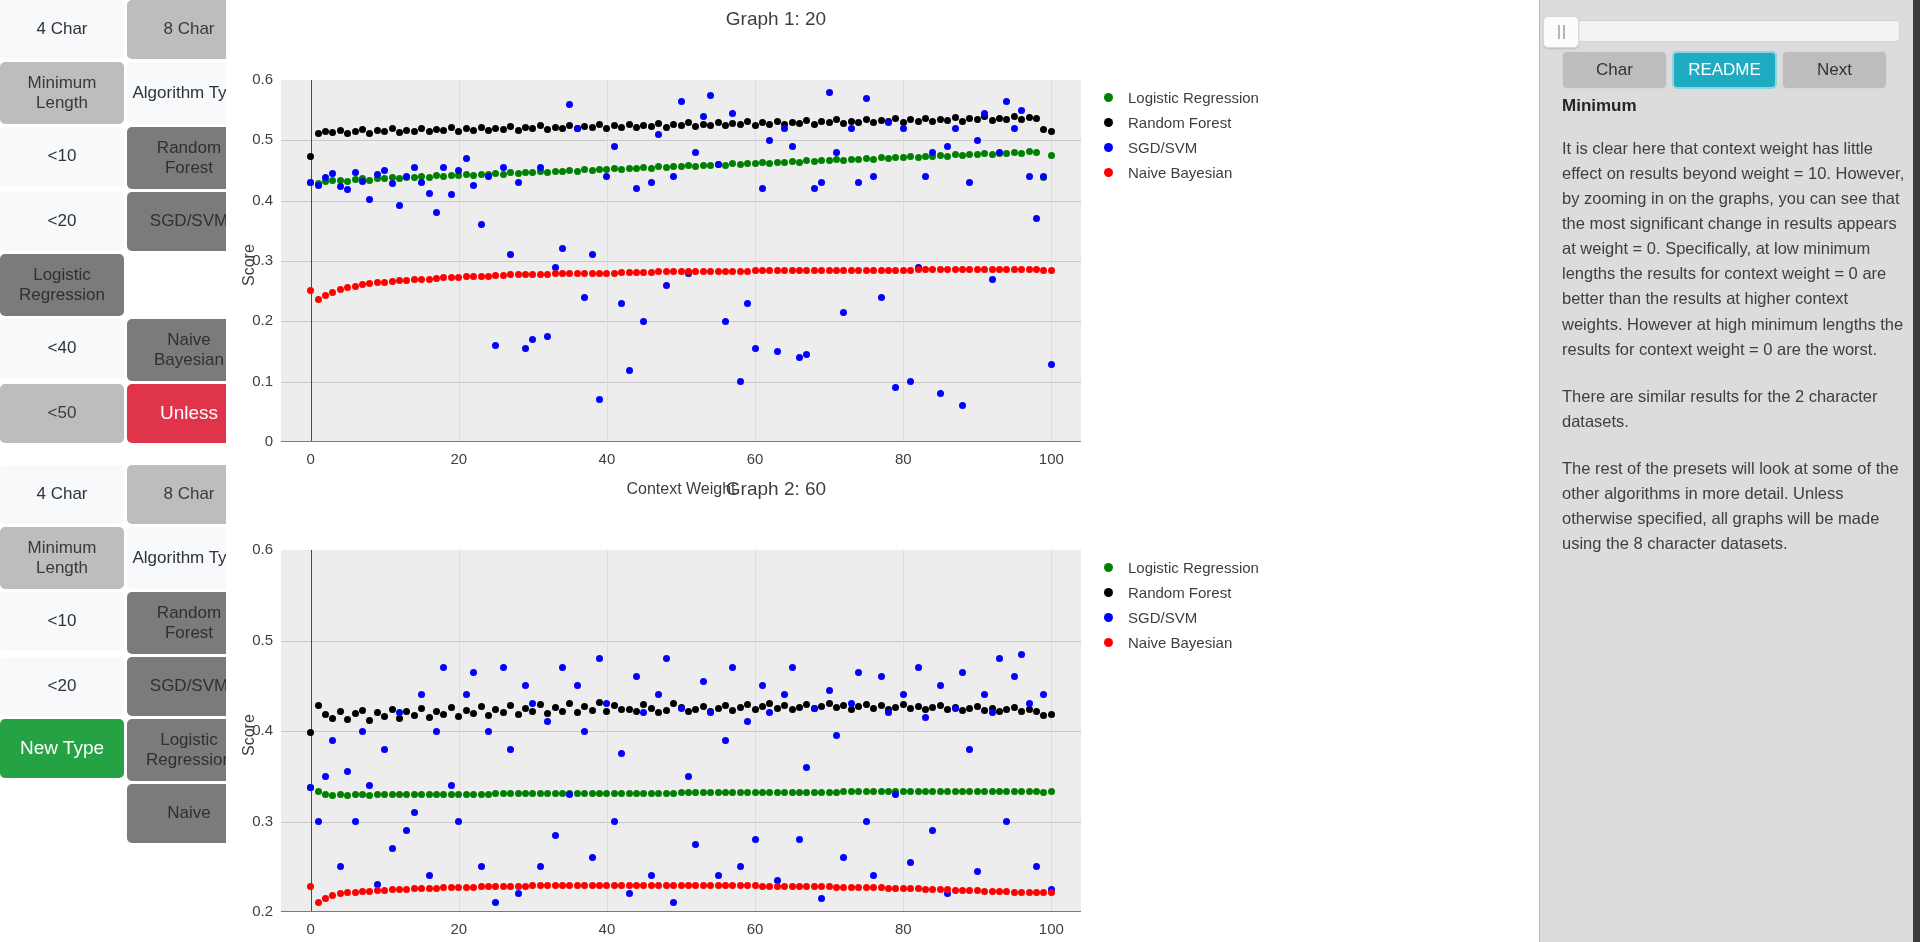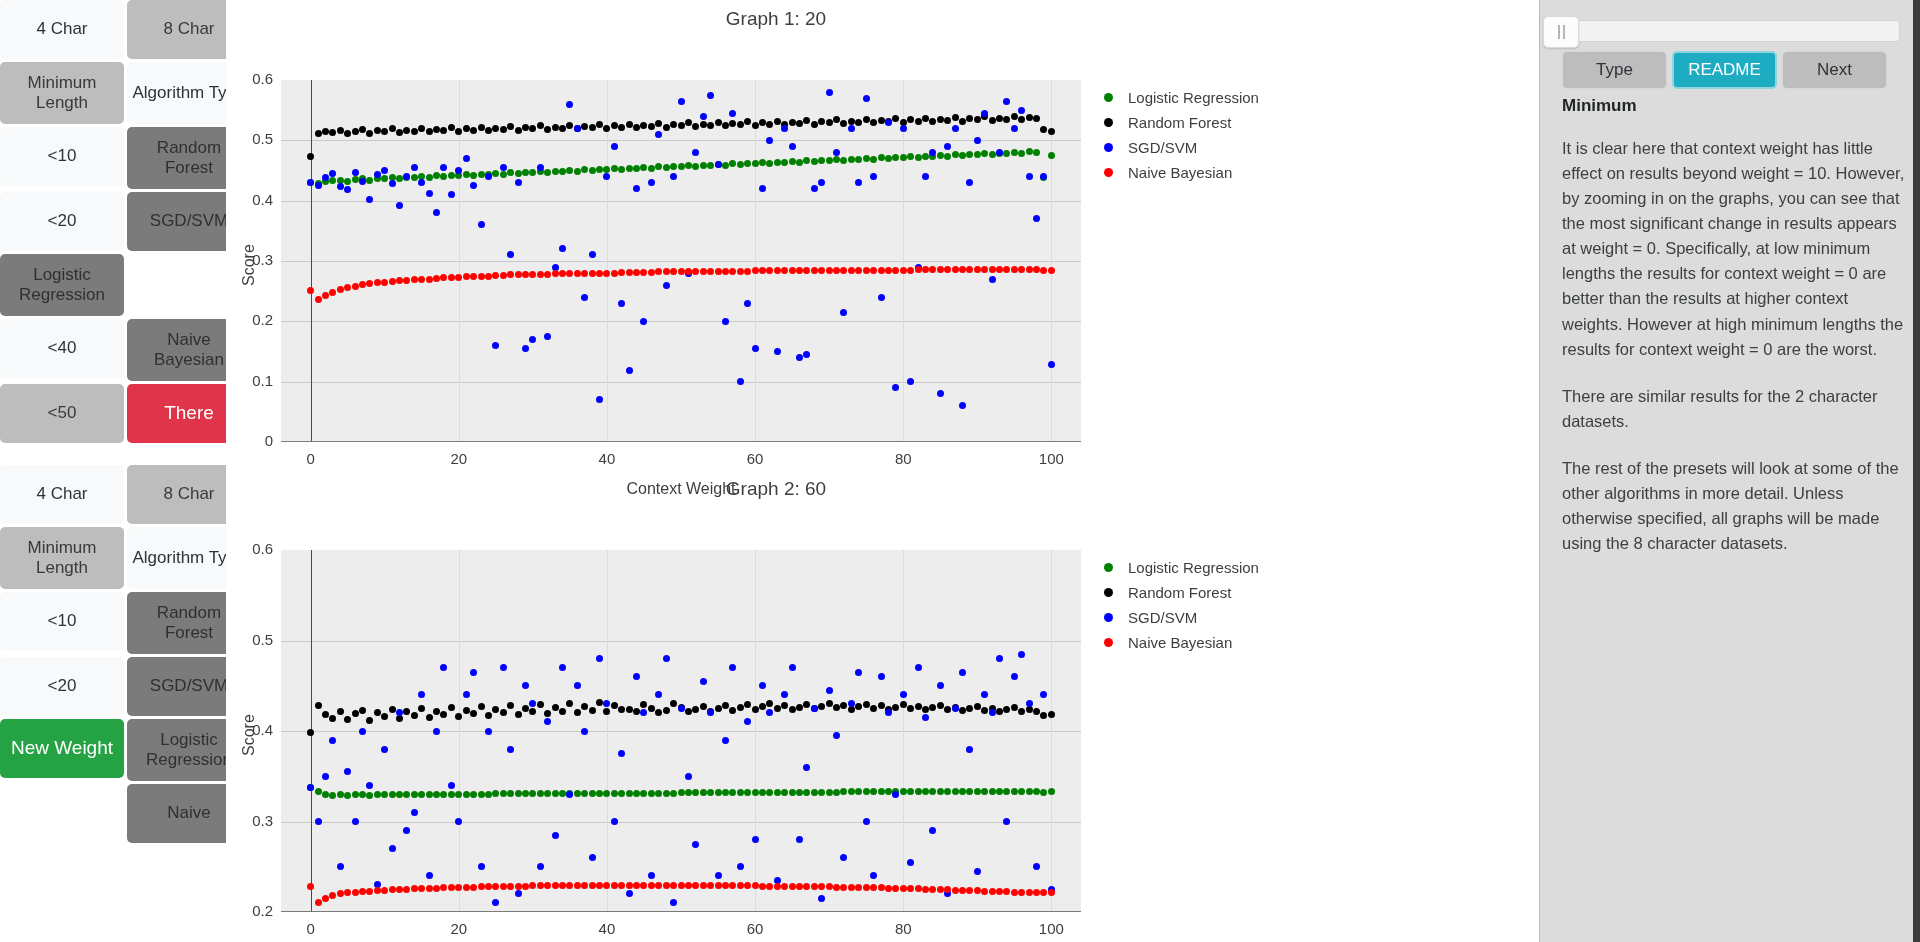--- a/index.html
+++ b/index.html
@@ -202,42 +202,42 @@
         </div>
         <div class="ctrl-row">
           <div class="cell h2 dark">Logistic Regression</div>
         </div>
         <div class="ctrl-row">
           <div class="cell h1 off">&lt;40</div>
           <div class="cell h2 dark">Naive Bayesian</div>
         </div>
         <div class="ctrl-row">
           <div class="cell h1 mid">&lt;50</div>
-          <div class="cell h1 red">There</div>
+          <div class="cell h1 red">Unless</div>
         </div>
       </div>
       <div class="ctrl-group" style="top: 465px;">
         <div class="ctrl-row">
           <div class="cell h1 off">4 Char</div>
           <div class="cell h1 mid">8 Char</div>
         </div>
         <div class="ctrl-row">
           <div class="cell h2 mid">Minimum Length</div>
           <div class="cell h2 off">Algorithm Type</div>
         </div>
         <div class="ctrl-row">
           <div class="cell h1 off">&lt;10</div>
           <div class="cell h2 dark">Random Forest</div>
         </div>
         <div class="ctrl-row">
           <div class="cell h1 off">&lt;20</div>
           <div class="cell h1 dark">SGD/SVM</div>
         </div>
         <div class="ctrl-row">
-          <div class="cell h1 green">New Weight</div>
+          <div class="cell h1 green">New Type</div>
           <div class="cell h2 dark">Logistic Regression</div>
         </div>
         <div class="ctrl-row">
           <div class="cell h1 blank"></div>
           <div class="cell h1 dark">Naive</div>
         </div>
       </div>
     </div>
 
   <div class="scroll-left-strip"></div>
@@ -1155,21 +1155,21 @@
   <div class="rightpanel">
 
     <div class="slider-wrap">
       <div class="slider-thumb">
         <div class="slider-grip"></div>
         <div class="slider-grip2"></div>
       </div>
     </div>
 
     <div class="nav-row">
-      <div class="nav-btn">Type</div>
+      <div class="nav-btn">Char</div>
       <div class="nav-btn active">README</div>
       <div class="nav-btn">Next</div>
     </div>
 
     <div class="readme">
       <h3>Minimum</h3>
       <div id="readme-paras">
           <p>It is clear here that context weight has little effect on results beyond weight = 10. However, by zooming in on the graphs, you can see that the most significant change in results appears at weight = 0. Specifically, at low minimum lengths the results for context weight = 0 are better than the results at higher context weights. However at high minimum lengths the results for context weight = 0 are the worst.</p>
           <p>There are similar results for the 2 character datasets.</p>
           <p>The rest of the presets will look at some of the other algorithms in more detail. Unless otherwise specified, all graphs will be made using the 8 character datasets.</p>

